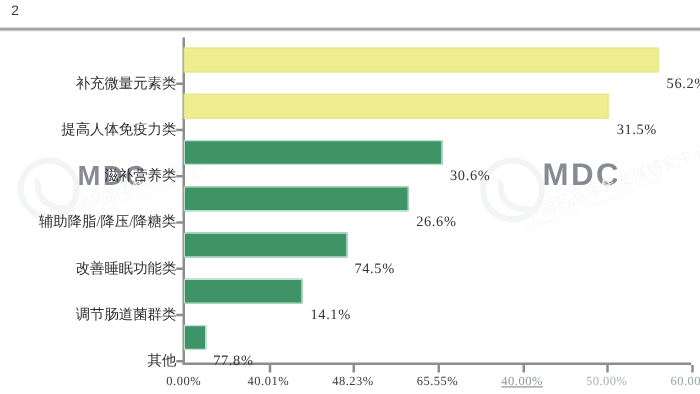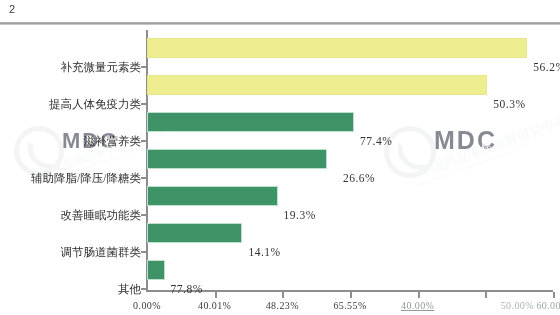--- a/index.html
+++ b/index.html
@@ -186,21 +186,21 @@
   .x-label {
     position: absolute;
     top: 274px;
     font-size: 10px;
     color: #3a3a3a;
     white-space: nowrap;
     letter-spacing: 0.4px;
     transform: translateX(-50%);
   }
   .x-label.faded-1 { color: #8e9b96; text-decoration: underline; }
-  .x-label.faded-2 { color: #a9b5b1; margin-left: 32px; }
+  .x-label.faded-2 { color: #a9b5b1; }
   .x-label.faded-3 { color: #9aa6a2; }
 </style>
 </head>
 <body>
 
 <div id="page-header">
   <div id="page-number">2</div>
   <div id="header-rule"></div>
 </div>
 
@@ -250,24 +250,24 @@
       <div class="x-label" style="left: 214.667px;">40.01%</div>
       <div class="x-label" style="left: 282.333px;">48.23%</div>
       <div class="x-label" style="left: 350px;">65.55%</div>
       <div class="x-label faded-1" style="left: 417.667px;">40.00%</div>
       <div class="x-label faded-2" style="left: 485.333px;">50.00%</div>
       <div class="x-label faded-3" style="left: 553px;">60.00%</div>
     </div>
 <div class="cat-label" style="top: 35px; right: 419px; width: 300px;">补充微量元素类</div>
     <div class="val-label" style="left: 533.287px; top: 35px;">56.2%</div>
     <div class="cat-label" style="top: 72px; right: 419px; width: 300px;">提高人体免疫力类</div>
-    <div class="val-label" style="left: 493.363px; top: 72px;">50.3%</div>
+    <div class="val-label" style="left: 493.363px; top: 72px;">31.5%</div>
     <div class="cat-label" style="top: 109px; right: 419px; width: 300px;">滋补营养类</div>
-    <div class="val-label" style="left: 360.06px; top: 109px;">77.4%</div>
+    <div class="val-label" style="left: 360.06px; top: 109px;">30.6%</div>
     <div class="cat-label" style="top: 146px; right: 419px; width: 300px;">辅助降脂/降压/降糖类</div>
-    <div class="val-label" style="left: 332.993px; top: 146px; margin-left: 10px;">26.6%</div>
+    <div class="val-label" style="left: 332.993px; top: 146px;">26.6%</div>
     <div class="cat-label" style="top: 183px; right: 419px; width: 300px;">改善睡眠功能类</div>
-    <div class="val-label" style="left: 283.597px; top: 183px;">19.3%</div>
+    <div class="val-label" style="left: 283.597px; top: 183px;">74.5%</div>
     <div class="cat-label" style="top: 220px; right: 419px; width: 300px;">调节肠道菌群类</div>
     <div class="val-label" style="left: 248.41px; top: 220px;">14.1%</div>
     <div class="cat-label" style="top: 257px; right: 419px; width: 300px;">其他</div>
     <div class="val-label" style="left: 170.593px; top: 257px;">77.8%</div>
   </div>
 
 </body></html>

